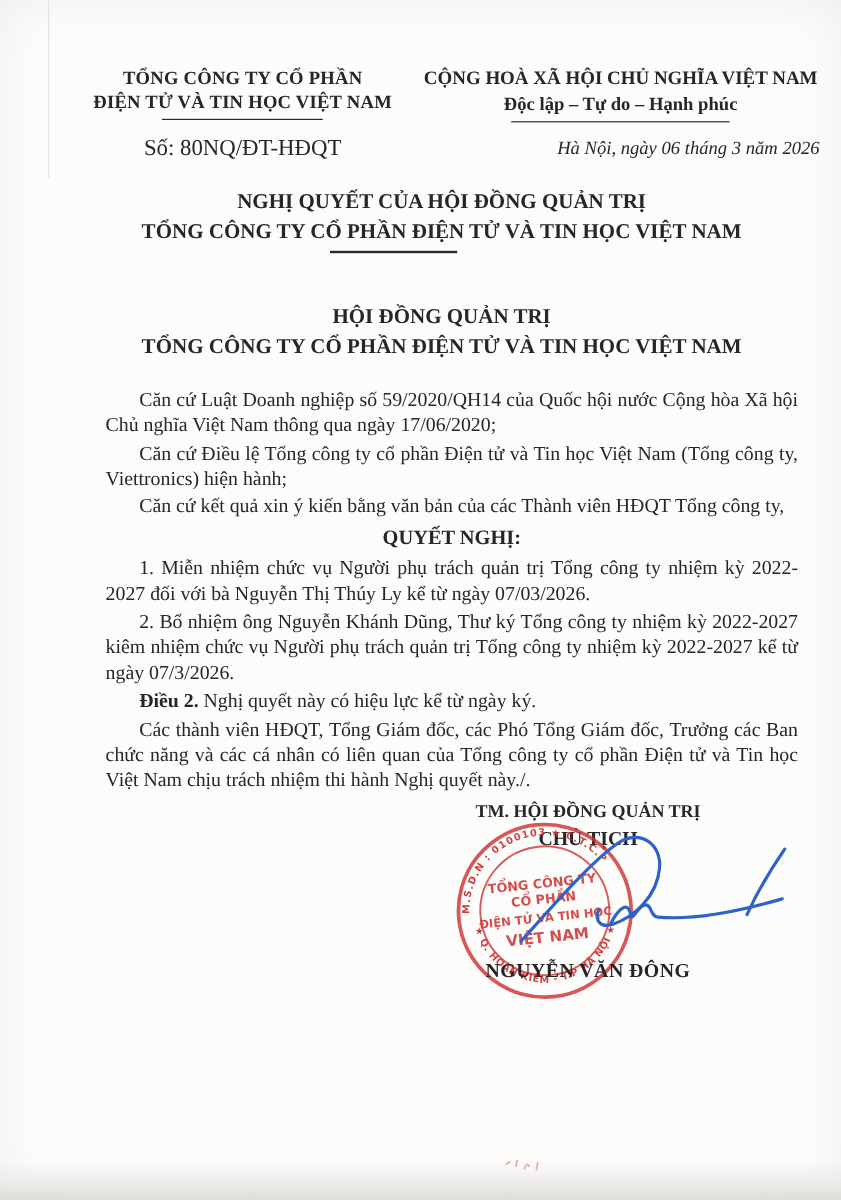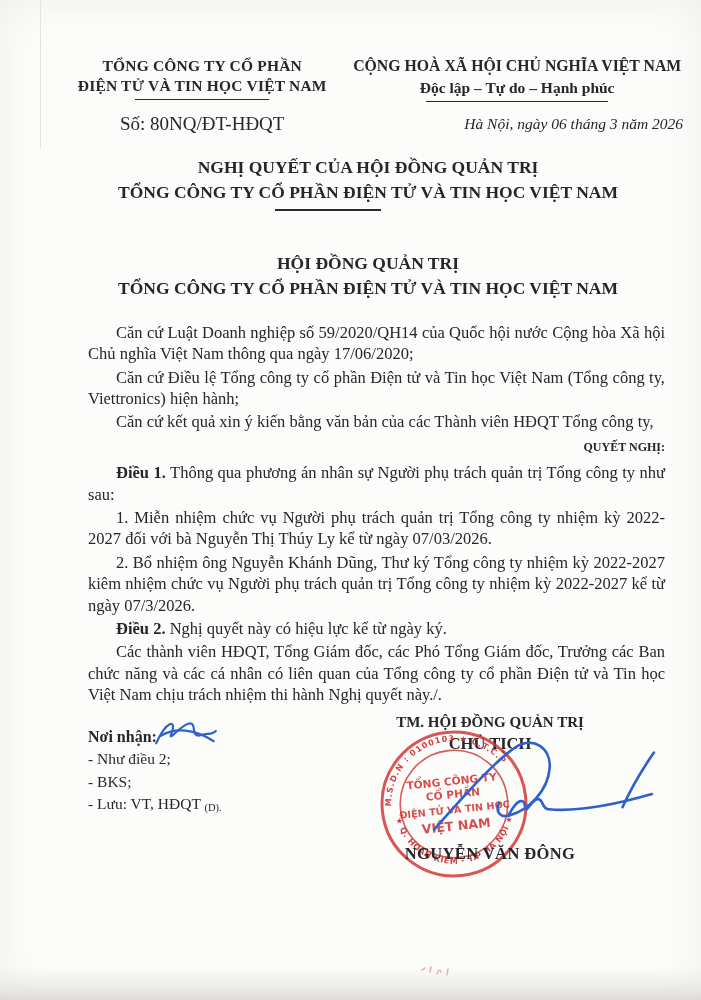--- a/index.html
+++ b/index.html
@@ -25,21 +25,21 @@
   .date-line { font-style:italic; font-size:15.5px; margin-top:13px; text-align:right; padding-right:2px; }
 
   .title-block { margin-top:20px; text-align:center; padding:0 53px 0 88px; }
   .title-line { font-weight:bold; font-size:17.5px; line-height:25px; }
   .rule-title { width:106px; position:relative; left:-40px; margin-top:4px; }
   .subtitle-block { margin-top:40px; text-align:center; padding:0 53px 0 88px; }
 
   .body { margin-top:21px; padding:0 36px 0 88px; font-size:16.5px; line-height:21.4px; text-align:justify; }
   .body p { margin:0 0 2px 0; text-indent:28px; }
   .b { font-weight:bold; }
-  .resolve-heading { font-weight:bold; font-size:12px; text-align:right; margin:4px 0 4px 0; }
+  .resolve-heading { font-weight:bold; font-size:17px; text-align:center; margin:4px 0 4px 0; }
 
   .footer { position:relative; height:250px; }
   .recipients { position:absolute; left:88px; top:18px; font-size:15.5px; line-height:22.5px; }
   .recipients .label-row { position:relative; font-size:16px; }
   .initial-sig { position:absolute; left:62px; top:-12px; width:72px; height:38px; }
   .luu-suffix { font-size:10.5px; vertical-align:-2px; }
 
   .sig-block { position:absolute; left:330px; top:2px; width:320px; text-align:center; }
   .sig-line1 { font-weight:bold; font-size:15px; line-height:24px; }
   .sig-line2 { font-weight:bold; font-size:16.5px; }
@@ -84,42 +84,27 @@
   <div class="subtitle-block">
     <div class="title-line">HỘI ĐỒNG QUẢN TRỊ</div>
     <div class="title-line">TỔNG CÔNG TY CỔ PHẦN ĐIỆN TỬ VÀ TIN HỌC VIỆT NAM</div>
   </div>
 
   <div class="body">
     <p>Căn cứ Luật Doanh nghiệp số 59/2020/QH14 của Quốc hội nước Cộng hòa Xã hội Chủ nghĩa Việt Nam thông qua ngày 17/06/2020;</p>
     <p>Căn cứ Điều lệ Tổng công ty cổ phần Điện tử và Tin học Việt Nam (Tổng công ty, Viettronics) hiện hành;</p>
     <p>Căn cứ kết quả xin ý kiến bằng văn bản của các Thành viên HĐQT Tổng công ty,</p>
     <div class="resolve-heading">QUYẾT NGHỊ:</div>
-    <p><span class="b">Điều 1.</span> <span>Thông qua phương án nhân sự Người phụ trách quản trị Tổng công ty như sau:</span></p>
     <p>1. Miễn nhiệm chức vụ Người phụ trách quản trị Tổng công ty nhiệm kỳ 2022-2027 đối với bà Nguyễn Thị Thúy Ly kể từ ngày 07/03/2026.</p>
     <p>2. Bổ nhiệm ông Nguyễn Khánh Dũng, Thư ký Tổng công ty nhiệm kỳ 2022-2027 kiêm nhiệm chức vụ Người phụ trách quản trị Tổng công ty nhiệm kỳ 2022-2027 kể từ ngày 07/3/2026.</p>
     <p><span class="b">Điều 2.</span> <span>Nghị quyết này có hiệu lực kể từ ngày ký.</span></p>
     <p>Các thành viên HĐQT, Tổng Giám đốc, các Phó Tổng Giám đốc, Trưởng các Ban chức năng và các cá nhân có liên quan của Tổng công ty cổ phần Điện tử và Tin học Việt Nam chịu trách nhiệm thi hành Nghị quyết này./.</p>
   </div>
 
   <div class="footer">
-    <div class="recipients">
-      <div class="label-row">
-        <span class="b">Nơi nhận:</span>
-        <svg class="initial-sig" viewBox="0 0 70 36">
-          <g fill="none" stroke="#2f62c9" stroke-width="2.1" stroke-linecap="round">
-            <path d="M 6 28 C 16 6 26 4 21 18 C 17 28 28 12 37 9 C 47 6 38 24 50 20 C 56 18 60 20 64 16"></path>
-            <path d="M 10 21 C 24 12 44 14 62 26"></path>
-          </g>
-        </svg>
-      </div>
-      <div>- Như điều 2;</div>
-      <div>- BKS;</div>
-      <div><span>- Lưu: VT, HĐQT </span><span class="luu-suffix">(D).</span></div>
-    </div>
 
     <div class="sig-block">
       <div class="sig-line1">TM. HỘI ĐỒNG QUẢN TRỊ</div>
       <div class="sig-line2">CHỦ TỊCH</div>
     </div>
 
     <svg class="stamp" viewBox="0 0 150 150">
       <g fill="none" stroke="#cf3030">
         <circle cx="75" cy="75" r="71" stroke-width="3" opacity="0.88"></circle>
         <circle cx="75" cy="75" r="53" stroke-width="1.6" opacity="0.85"></circle>

